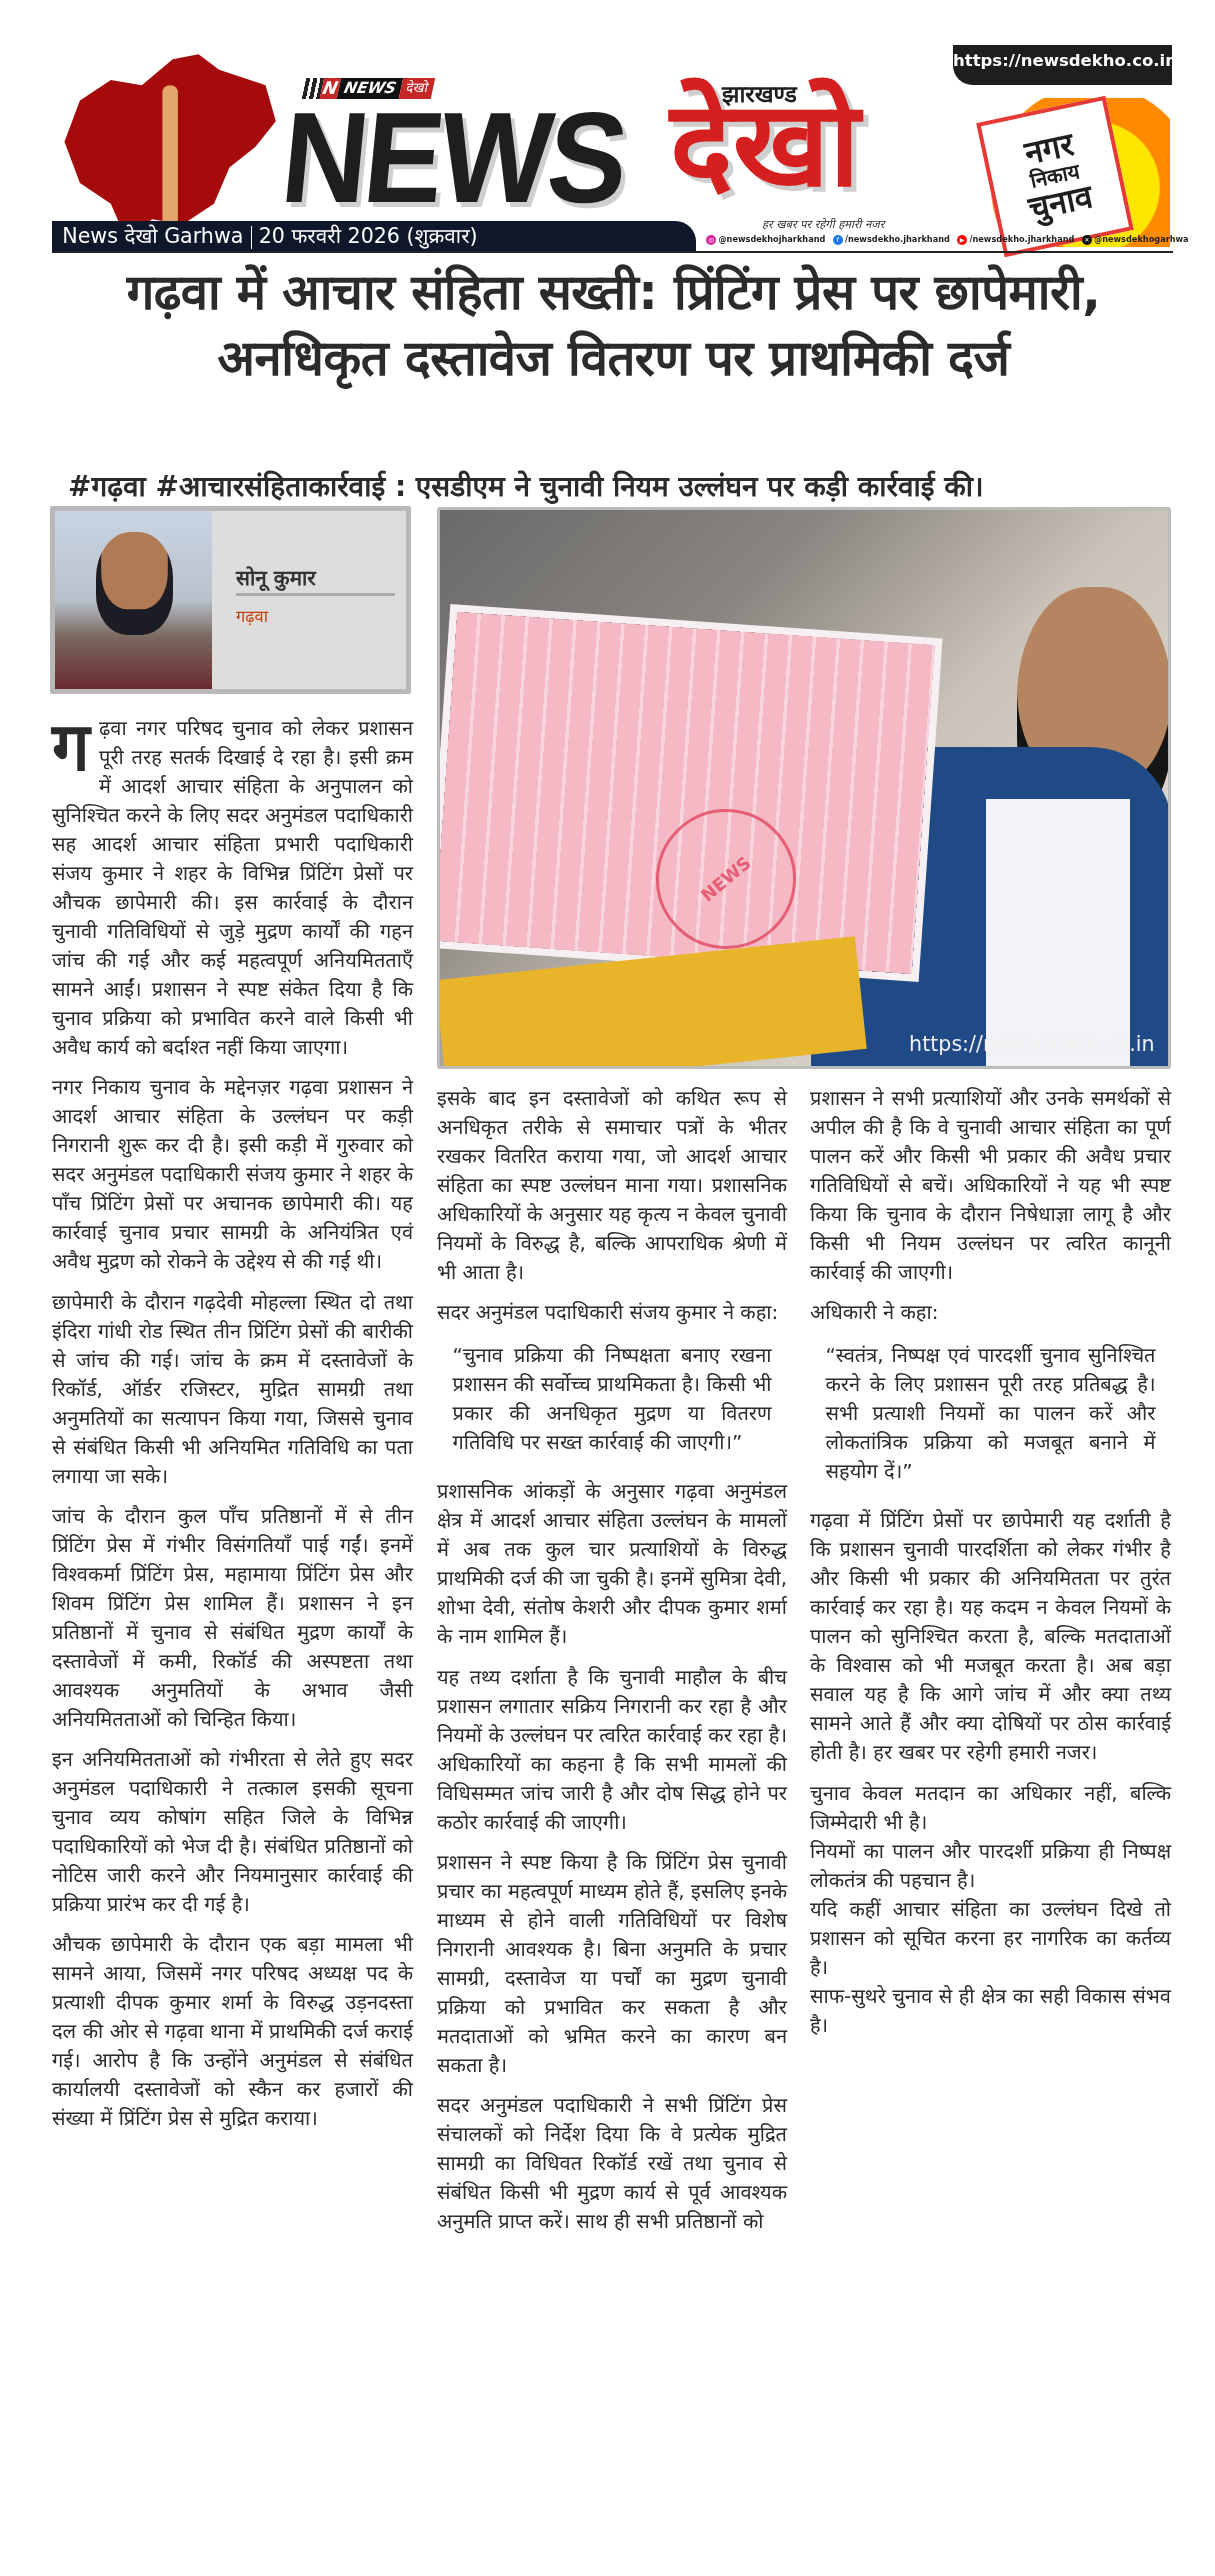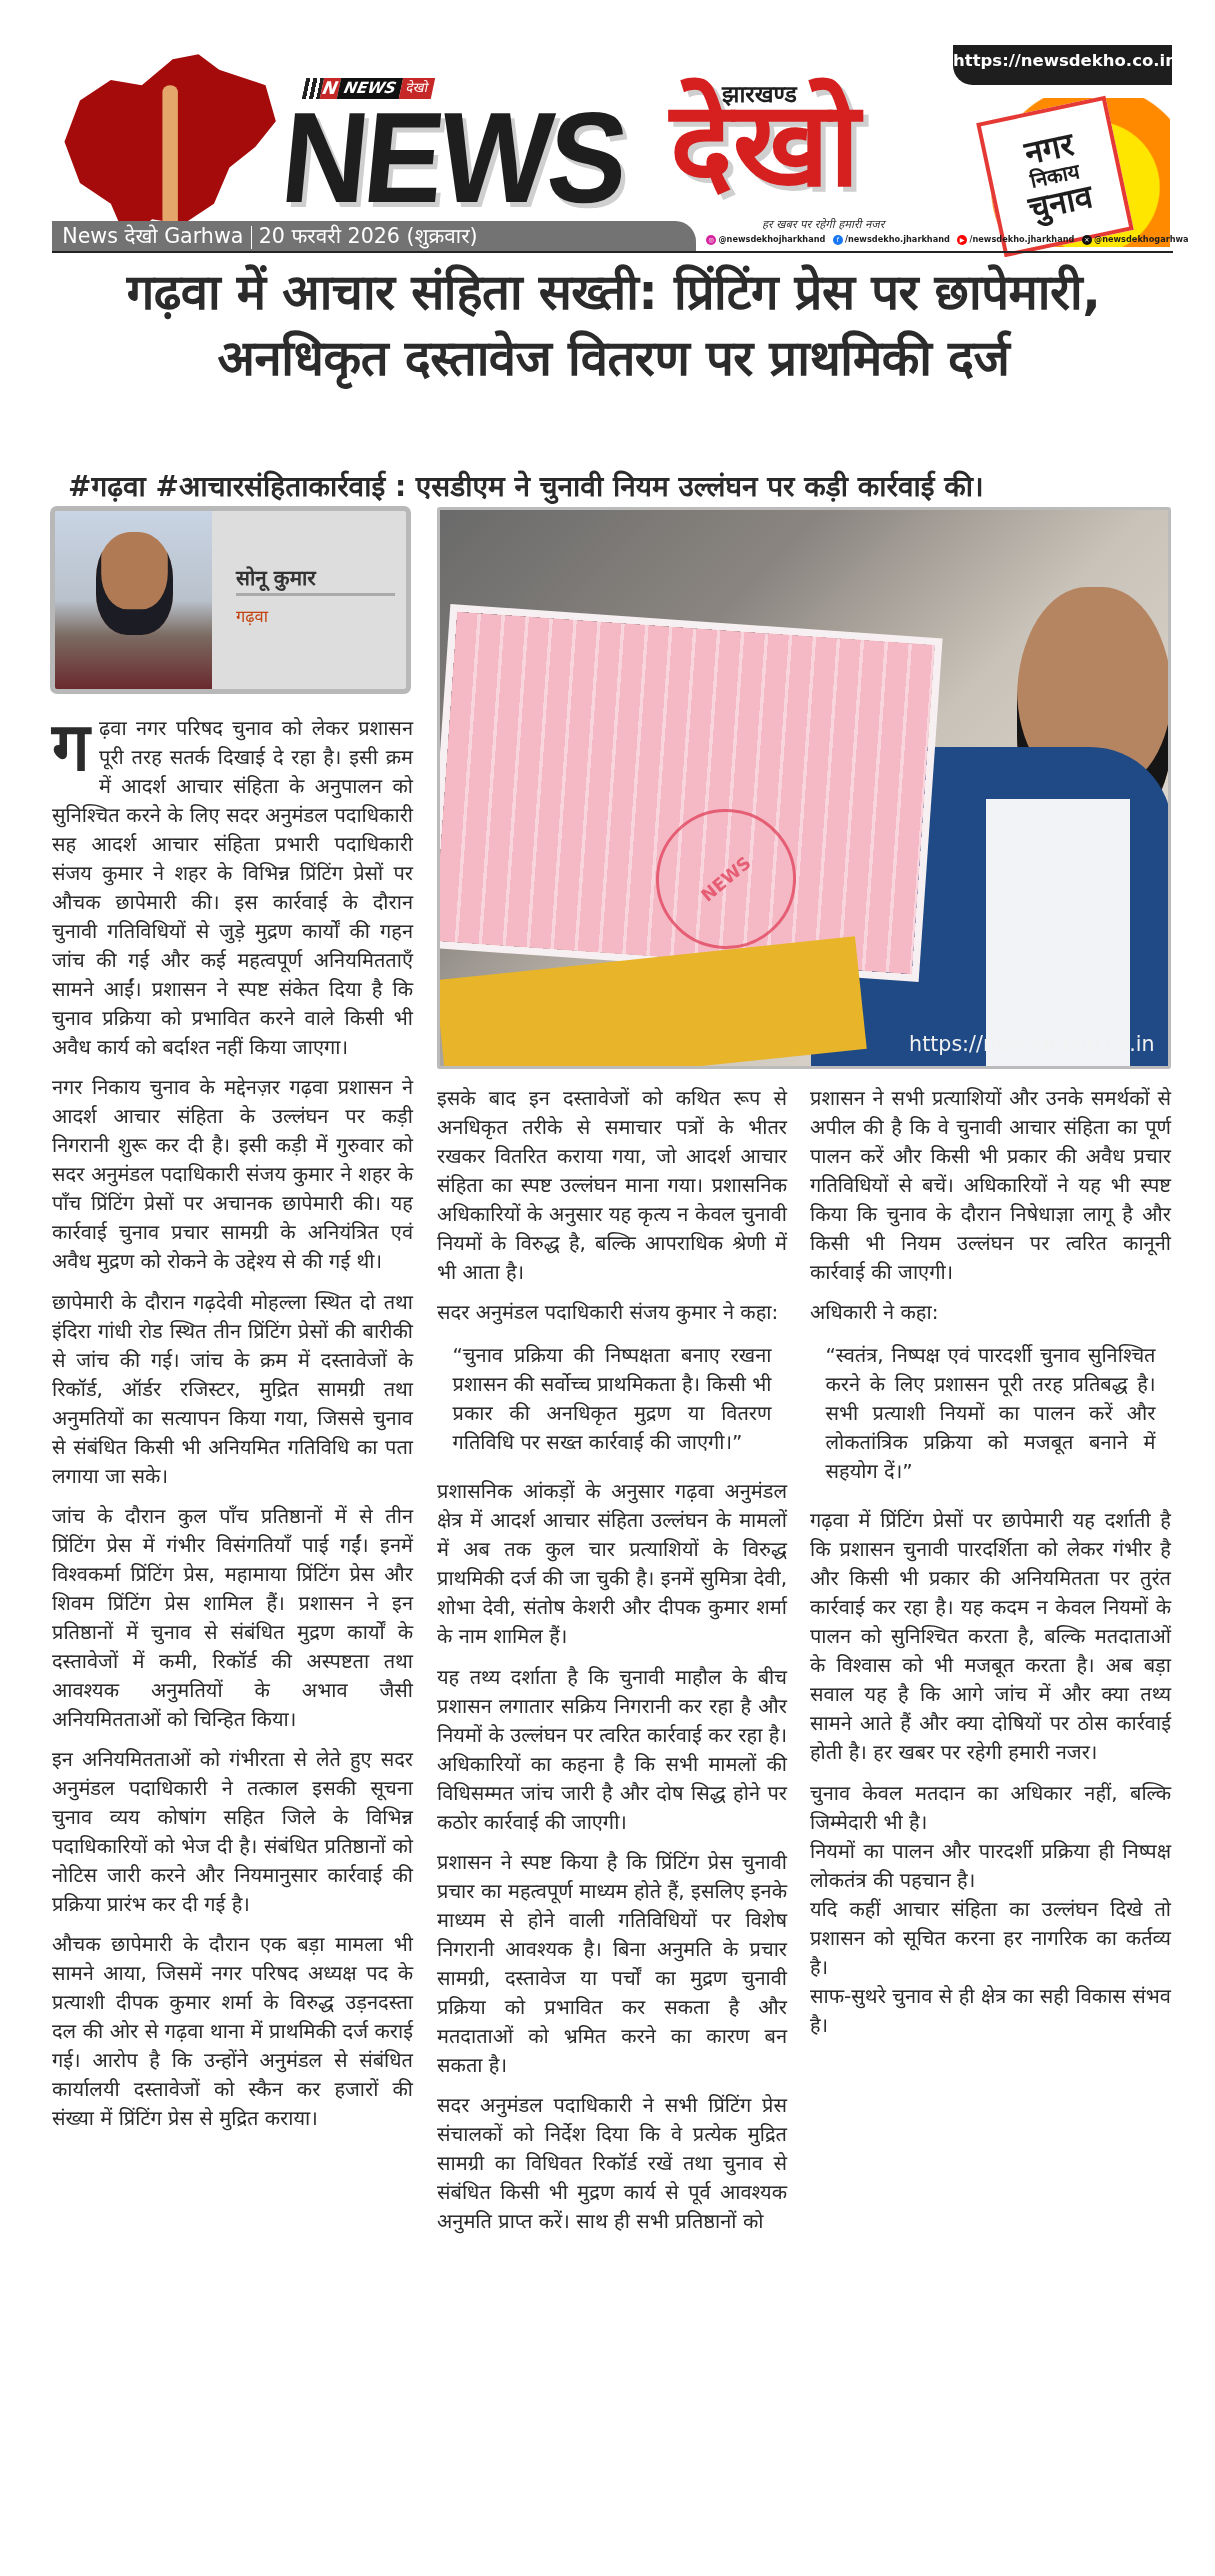--- a/index.html
+++ b/index.html
@@ -13,30 +13,30 @@
   .small-logo .news{background:#111;color:#fff;font-weight:bold;font-style:italic;font-size:15.5px;line-height:20.6px;padding:0 5.2px;}
   .small-logo .dekho{background:#c62828;color:#fff;font-size:13.4px;line-height:20.6px;padding:0 5.2px;}
   .big-news{left:289px;top:93px;font-family:"Liberation Sans",sans-serif;font-weight:bold;font-size:129px;line-height:129px;letter-spacing:-4.1px;color:#1e1e1e;transform:scaleX(0.92) skewX(-6deg);transform-origin:left top;text-shadow:5.2px 5.2px 0 #cfcfcf;}
   .big-dekho{left:670px;top:77px;font-weight:bold;font-size:118px;line-height:134px;color:#d62020;text-shadow:5.2px 5.2px 0 #cfcfcf;}
   .state{left:722px;top:77px;font-size:23px;font-weight:bold;color:#1e1e1e;}
   .tagline{left:762px;top:216px;font-size:11.3px;font-style:italic;color:#333;text-align:right;}
   .url-box{left:953px;top:45px;width:219px;height:40px;background:#1e1e1e;border-radius:0 0 0 19.6px;color:#fff;font-weight:bold;font-size:16.5px;line-height:32px;text-align:center;}
   .badge{left:979px;top:98px;width:191px;height:149px;background:radial-gradient(circle at 60% 60%,#ffe600 0 45%,#ff8a00 46% 70%,#fff 71%);}
   .badge-inner{position:absolute;left:10.3px;top:10.3px;width:124px;height:129px;border:4.1px solid #e53935;background:#fff;transform:rotate(-12deg);display:flex;flex-direction:column;align-items:center;justify-content:center;}
   .badge-inner span{display:block;font-weight:bold;color:#1e1e1e;line-height:1.05;}
-  .dateline{left:52px;top:221px;width:644px;height:31px;background:#737373;border-radius:0 20.6px 0 0;color:#fff;font-size:20.6px;line-height:31px;padding-left:10.3px;box-sizing:border-box;}
+  .dateline{left:52px;top:221px;width:644px;height:31px;background:#0f172a;border-radius:0 20.6px 0 0;color:#fff;font-size:20.6px;line-height:31px;padding-left:10.3px;box-sizing:border-box;}
   .dateline .sep{display:inline-block;width:1px;height:23px;background:#fff;vertical-align:middle;margin:0 7.2px;}
   .socials{left:706px;top:234px;font-size:8.2px;color:#1e1e1e;display:flex;gap:7.2px;}
   .socials span i{font-style:normal;display:inline-block;width:10.3px;height:10.3px;border-radius:50%;color:#fff;text-align:center;line-height:10.3px;font-size:6.2px;margin-right:2.1px;}
   .rule-top{left:52px;top:251px;width:1121px;height:2.1px;background:#222;}
   
   .headline{left:52px;top:260px;width:1123px;font-weight:bold;font-size:49px;line-height:66px;color:#2b2b2b;letter-spacing:-0.5px;text-align:center;}
   .subhead{left:52px;top:453px;width:1123px;font-weight:bold;font-size:28px;line-height:36px;color:#2b2b2b;white-space:nowrap;}
   
-  .byline{left:50px;top:506px;width:361px;height:188px;background:#ddd;border:5.2px solid #b8b8b8;border-radius:7px;box-sizing:border-box;overflow:hidden;}
+  .byline{left:50px;top:506px;width:361px;height:188px;background:#ddd;border:5.2px solid #b8b8b8;border-radius:2px;box-sizing:border-box;overflow:hidden;}
   .byline .photo{position:absolute;left:0;top:0;width:157px;height:100%;background:linear-gradient(180deg,#c9d4e4 0%,#b9c2cc 50%,#7b6b62 70%,#6a2a2e 100%);}
   .byline .head{position:absolute;left:41px;top:20.6px;width:77px;height:103px;border-radius:45% 45% 40% 40%;background:#b07a55;box-shadow:0 -20.6px 0 5.2px #1c1c24 inset;}
   .byline .name{position:absolute;left:181px;top:52px;font-size:20.6px;font-weight:bold;color:#333;}
   .byline .line{position:absolute;left:181px;top:82px;width:159px;height:3.1px;background:#aaa;}
   .byline .place{position:absolute;left:181px;top:93px;font-size:16.5px;color:#c2410c;}
   
   .main-photo{left:437px;top:507px;width:734px;height:562px;border:3.1px solid #bbb;border-radius:3.1px;box-sizing:border-box;overflow:hidden;background:linear-gradient(135deg,#6a6a6a 0%,#8a8580 30%,#c9c2b8 55%,#e8e4de 100%);}
   .main-photo .doc{position:absolute;left:5.2px;top:118px;width:479px;height:330px;background:repeating-linear-gradient(90deg,#f4b9c4 0 20.6px,#f8d5dc 20.6px 24px);transform:rotate(4deg);box-shadow:0 0 0 7.2px #f7f0f2;}
   .main-photo .jacket{position:absolute;left:371px;top:237px;width:361px;height:330px;background:#1f4a86;border-radius:113px 82px 0 0;}
   .main-photo .shirt{position:absolute;left:546px;top:289px;width:144px;height:278px;background:#f1f3f6;}

